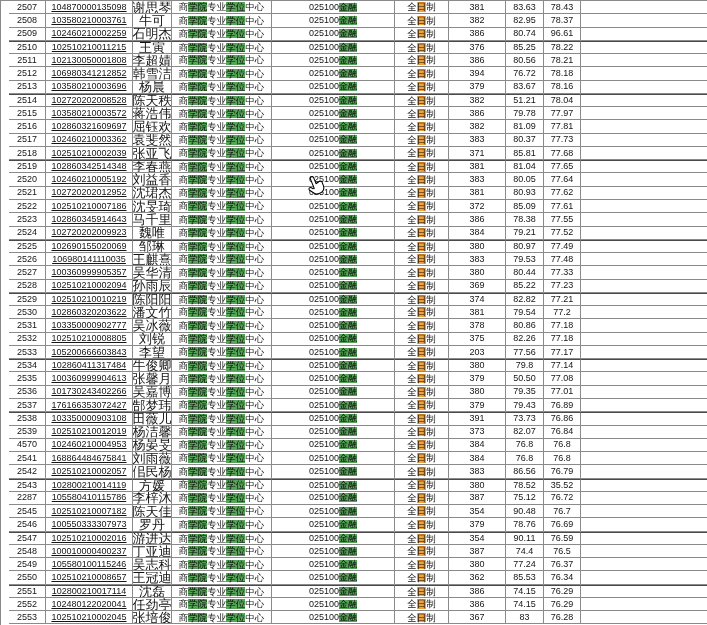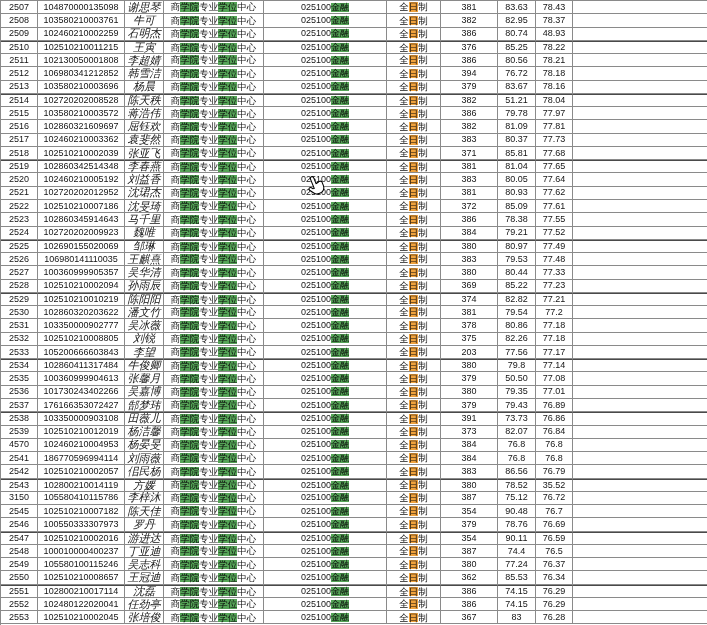--- a/index.html
+++ b/index.html
@@ -4,23 +4,23 @@
 <style>
   html,body{margin:0;padding:0;background:#fff;width:707px;height:625px;overflow:hidden;
     font-family:"Liberation Sans","DejaVu Sans",sans-serif;}
   #table{position:absolute;left:0;top:0;width:707px;height:625px;
     border-top:1px solid #8a8a8a;border-left:1px solid #8a8a8a;box-sizing:border-box;}
   .tr{display:flex;height:13.27px;box-sizing:border-box;}
   .td{box-sizing:border-box;height:100%;border-right:1px solid #8a8a8a;border-bottom:1px solid #8a8a8a;
     display:flex;align-items:center;justify-content:center;
     font-size:9px;color:#141414;white-space:nowrap;overflow:hidden;line-height:1;}
   .tr.sep .td{border-top:1px solid #4a4a4a;}
-  .c-no{width:37px;}
-  .c-id{width:87px;letter-spacing:0;}
-  .c-name{width:39px;font-size:11px;font-style:italic;}
+  .c-no{width:37px;margin-left:8px;}
+  .c-id{width:87px;letter-spacing:0;text-decoration:underline;}
+  .c-name{width:39px;font-size:13px;}
   .c-dept{width:100px;font-size:9.5px;}
   .c-major{width:123px;}
   .c-type{width:54px;font-size:9.5px;}
   .c-s1{width:57px;}
   .c-s2{width:38px;}
   .c-s3{width:37px;}
   .c-empty{flex:1;border-right:none;}
   .hl-green{background:var(--hl-green,#55a457);color:#0a0a0a;}
   .hl-orange{background:var(--hl-orange,#f0a23c);color:#0a0a0a;}
   #cursor{position:absolute;left:302px;top:176px;width:20px;height:22px;z-index:10;
@@ -95,21 +95,21 @@
         <span>025100 </span>
         <span class="hl-green">金融</span>
       </div>
       <div class="td c-type">
         <span>全</span>
         <span class="hl-orange">日</span>
         <span>制</span>
       </div>
       <div class="td c-s1">386</div>
       <div class="td c-s2">80.74</div>
-      <div class="td c-s3">48.93</div>
+      <div class="td c-s3">96.61</div>
       <div class="td c-empty"></div>
     </div>
     <div class="tr sep">
       <div class="td c-no">2510</div>
       <div class="td c-id">102510210011215</div>
       <div class="td c-name">王寅</div>
       <div class="td c-dept">
         <span>商</span>
         <span class="hl-green">学院</span>
         <span>专业</span>
@@ -875,21 +875,21 @@
         <span class="hl-orange">日</span>
         <span>制</span>
       </div>
       <div class="td c-s1">384</div>
       <div class="td c-s2">76.8</div>
       <div class="td c-s3">76.8</div>
       <div class="td c-empty"></div>
     </div>
     <div class="tr">
       <div class="td c-no">2541</div>
-      <div class="td c-id">186770596994114</div>
+      <div class="td c-id">168864484675841</div>
       <div class="td c-name">刘雨薇</div>
       <div class="td c-dept">
         <span>商</span>
         <span class="hl-green">学院</span>
         <span>专业</span>
         <span class="hl-green">学位</span>
         <span>中心</span>
       </div>
       <div class="td c-major">
         <span>025100 </span>
@@ -949,21 +949,21 @@
         <span>全</span>
         <span class="hl-orange">日</span>
         <span>制</span>
       </div>
       <div class="td c-s1">380</div>
       <div class="td c-s2">78.52</div>
       <div class="td c-s3">35.52</div>
       <div class="td c-empty"></div>
     </div>
     <div class="tr">
-      <div class="td c-no">3150</div>
+      <div class="td c-no">2287</div>
       <div class="td c-id">105580410115786</div>
       <div class="td c-name">李梓沐</div>
       <div class="td c-dept">
         <span>商</span>
         <span class="hl-green">学院</span>
         <span>专业</span>
         <span class="hl-green">学位</span>
         <span>中心</span>
       </div>
       <div class="td c-major">

